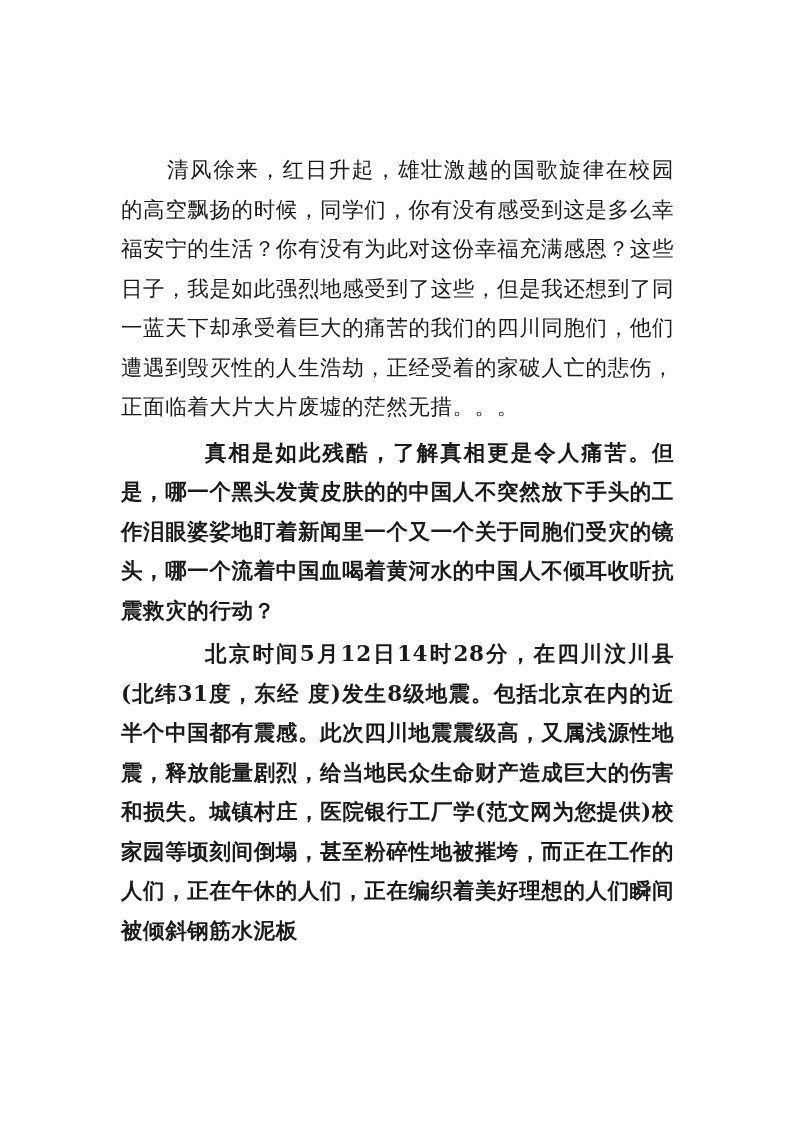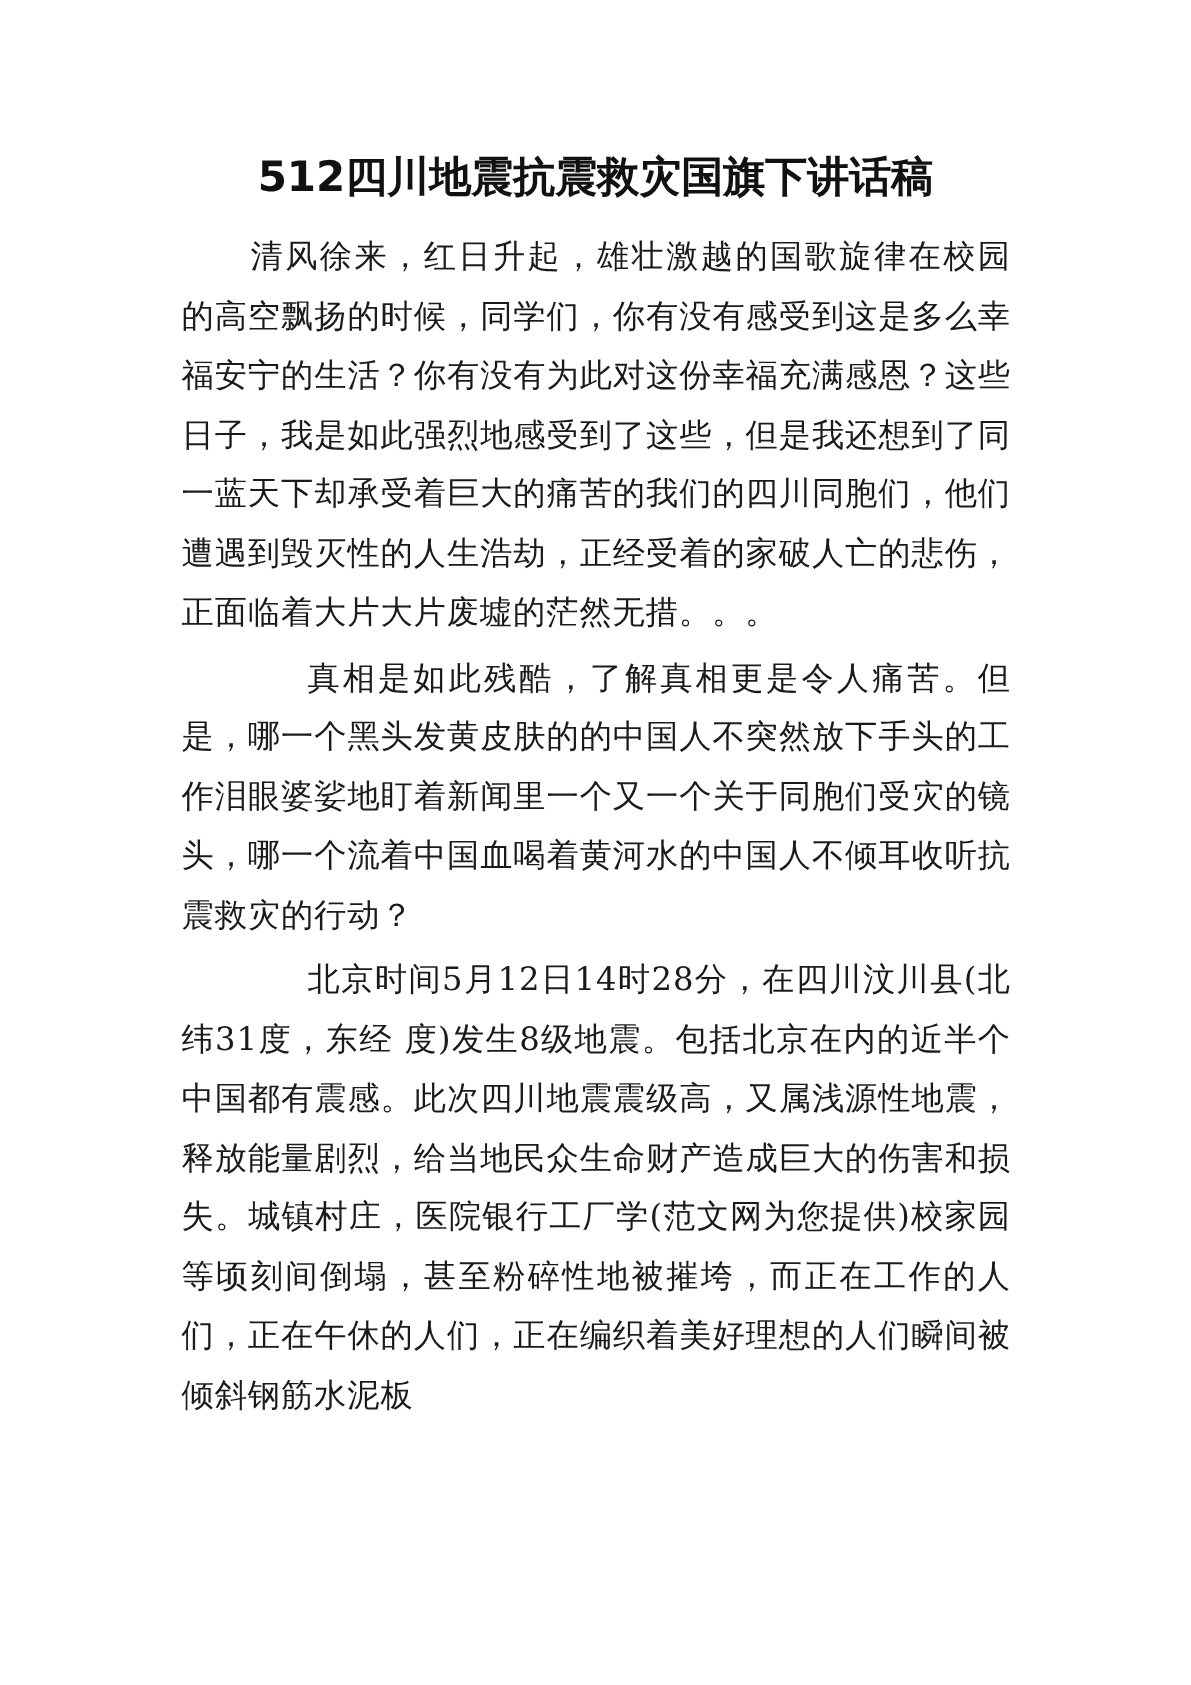--- a/index.html
+++ b/index.html
@@ -43,27 +43,26 @@
     }
     .para {
       margin: 0 0 4px 0;
       font-size: 21.5px;
       line-height: 39.5px;
       text-align: justify;
       text-justify: inter-character;
       letter-spacing: 0.6px;
       word-break: break-all;
     }
-    .para.indent2 { text-indent: 46px; }
-    .para.indent3 { text-indent: 84px; }
+    .para.indent2 { text-indent: 46px; font-family: Liberation Mono, monospace; }
+    .para.indent3 { text-indent: 84px; font-weight: bold; }
   </style>
 </head>
 <body>
 
 <div class="page">
-  <div class="title">512四川地震抗震救灾国旗下讲话稿</div>
 
   <div class="body-text">
     <p class="para indent2">清风徐来，红日升起，雄壮激越的国歌旋律在校园的高空飘扬的时候，同学们，你有没有感受到这是多么幸福安宁的生活？你有没有为此对这份幸福充满感恩？这些日子，我是如此强烈地感受到了这些，但是我还想到了同一蓝天下却承受着巨大的痛苦的我们的四川同胞们，他们遭遇到毁灭性的人生浩劫，正经受着的家破人亡的悲伤，正面临着大片大片废墟的茫然无措。。。</p>
     <p class="para indent3">真相是如此残酷，了解真相更是令人痛苦。但是，哪一个黑头发黄皮肤的的中国人不突然放下手头的工作泪眼婆娑地盯着新闻里一个又一个关于同胞们受灾的镜头，哪一个流着中国血喝着黄河水的中国人不倾耳收听抗震救灾的行动？</p>
     <p class="para indent3">北京时间5月12日14时28分，在四川汶川县(北纬31度，东经 度)发生8级地震。包括北京在内的近半个中国都有震感。此次四川地震震级高，又属浅源性地震，释放能量剧烈，给当地民众生命财产造成巨大的伤害和损失。城镇村庄，医院银行工厂学(范文网为您提供)校家园等顷刻间倒塌，甚至粉碎性地被摧垮，而正在工作的人们，正在午休的人们，正在编织着美好理想的人们瞬间被倾斜钢筋水泥板</p>
   </div>
 </div>
 
 </body></html>

